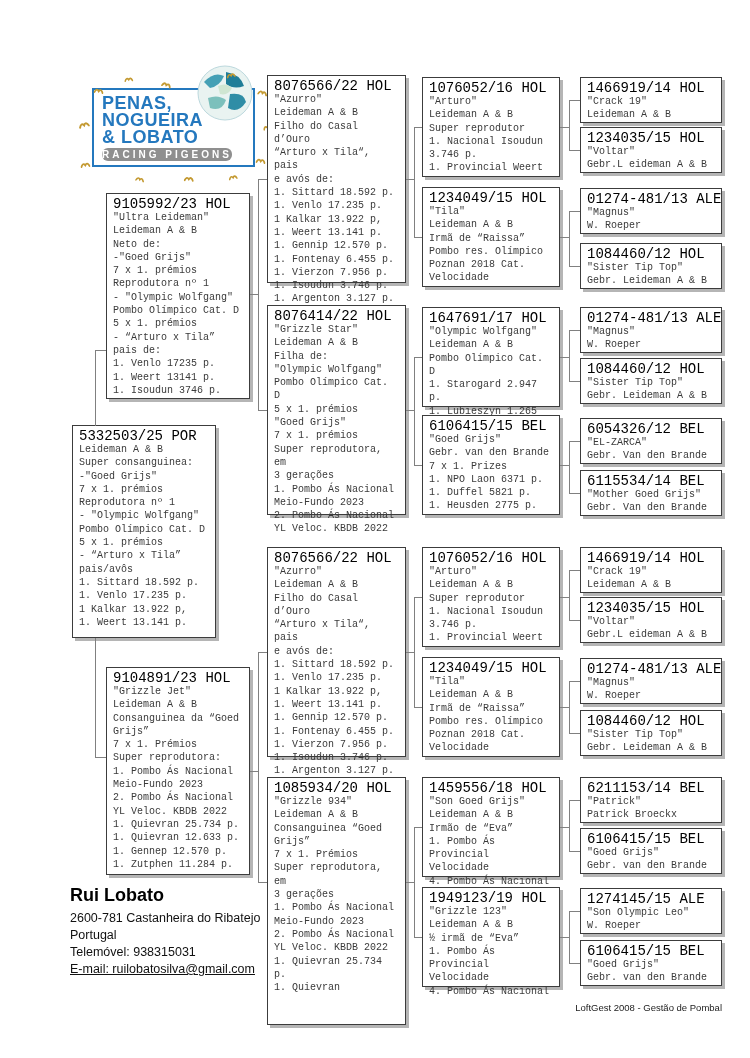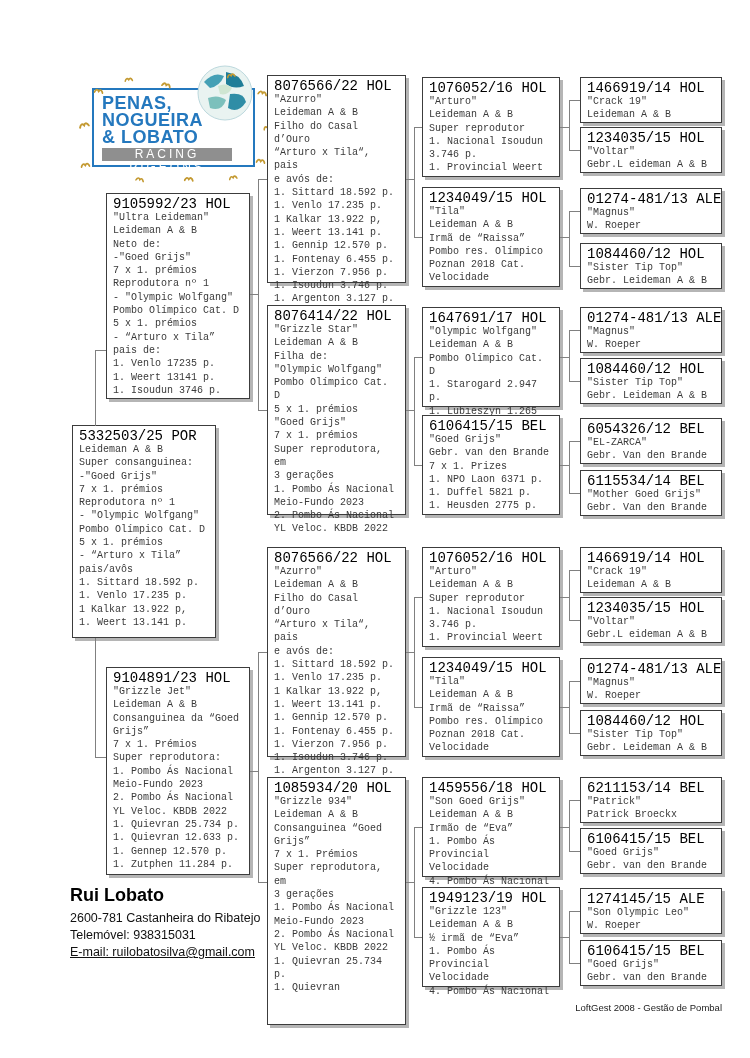--- a/index.html
+++ b/index.html
@@ -19,21 +19,21 @@
   .cline{position:absolute;background:#808080;}
   
   .logo{position:absolute;left:78px;top:62px;width:190px;height:118px;}
   .logo .frame{position:absolute;left:14px;top:26px;width:163px;height:79px;border:2px solid #2478be;box-sizing:border-box;background:transparent;}
   .logo .lt{position:absolute;left:24px;font-weight:700;font-size:18px;line-height:1;color:#2478be;letter-spacing:.5px;font-family:"Liberation Sans",sans-serif;}
   .logo .t1{top:32px;}
   .logo .t2{top:49px;}
   .logo .t3{top:66px;}
   .logo .banner{
     position:absolute;left:24px;top:86px;width:130px;height:13px;background:#8f8f8f;
-    color:#fff;font-size:12px;font-weight:400;letter-spacing:3px;text-align:center;line-height:13px;
+    color:#fff;font-size:10px;font-weight:700;letter-spacing:3px;text-align:center;line-height:13px;border-radius:6px;
   }
   .logo .globe{position:absolute;left:118px;top:2px;}
   .bird{position:absolute;display:inline-block;}
   
   .contact{position:absolute;left:70px;top:885px;}
   .contact .name{font-size:18px;font-weight:700;color:#000;margin-bottom:4px;}
   .contact .line{font-size:12.5px;line-height:17px;color:#111;}
   .contact .email{text-decoration:underline;}
   
   .footer{position:absolute;right:28px;top:1002px;font-size:9.5px;color:#222;}
@@ -427,17 +427,18 @@
     <div class="cline" style="left: 569px; top: 963px; width: 11px; height: 1px;"></div>
     <div class="cline" style="left: 95px; top: 350px; width: 11px; height: 1px;"></div>
     <div class="cline" style="left: 95px; top: 350px; width: 1px; height: 76px;"></div>
     <div class="cline" style="left: 95px; top: 757px; width: 11px; height: 1px;"></div>
     <div class="cline" style="left: 95px; top: 638px; width: 1px; height: 120px;"></div>
   </div>
 
 <div class="contact">
   <div class="name">Rui Lobato</div>
   <div class="line">2600-781 Castanheira do Ribatejo</div>
+  <div class="line">Portugal</div>
   <div class="line">Telemóvel: 938315031</div>
   <div class="line email">E-mail: ruilobatosilva@gmail.com</div>
 </div>
 
 <div class="footer">LoftGest 2008 - Gestão de Pombal</div>
 
 </body></html>

